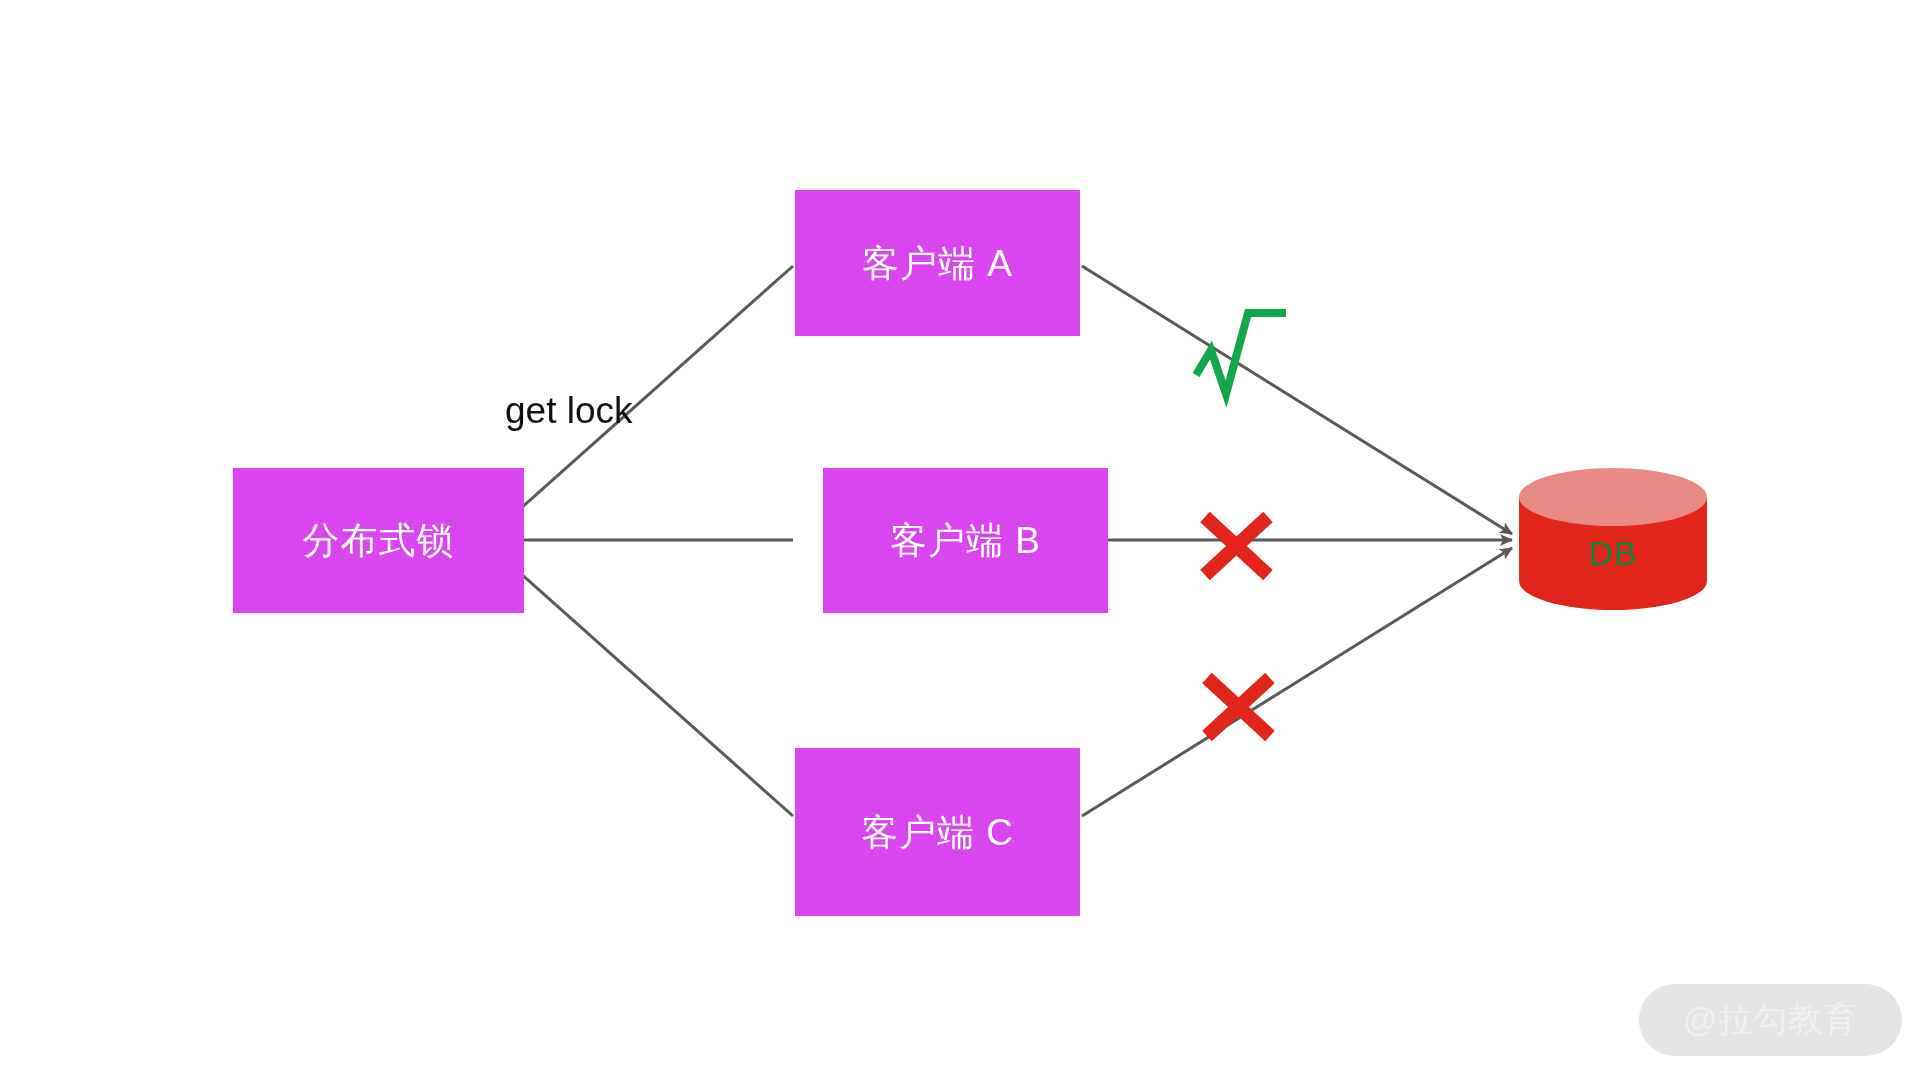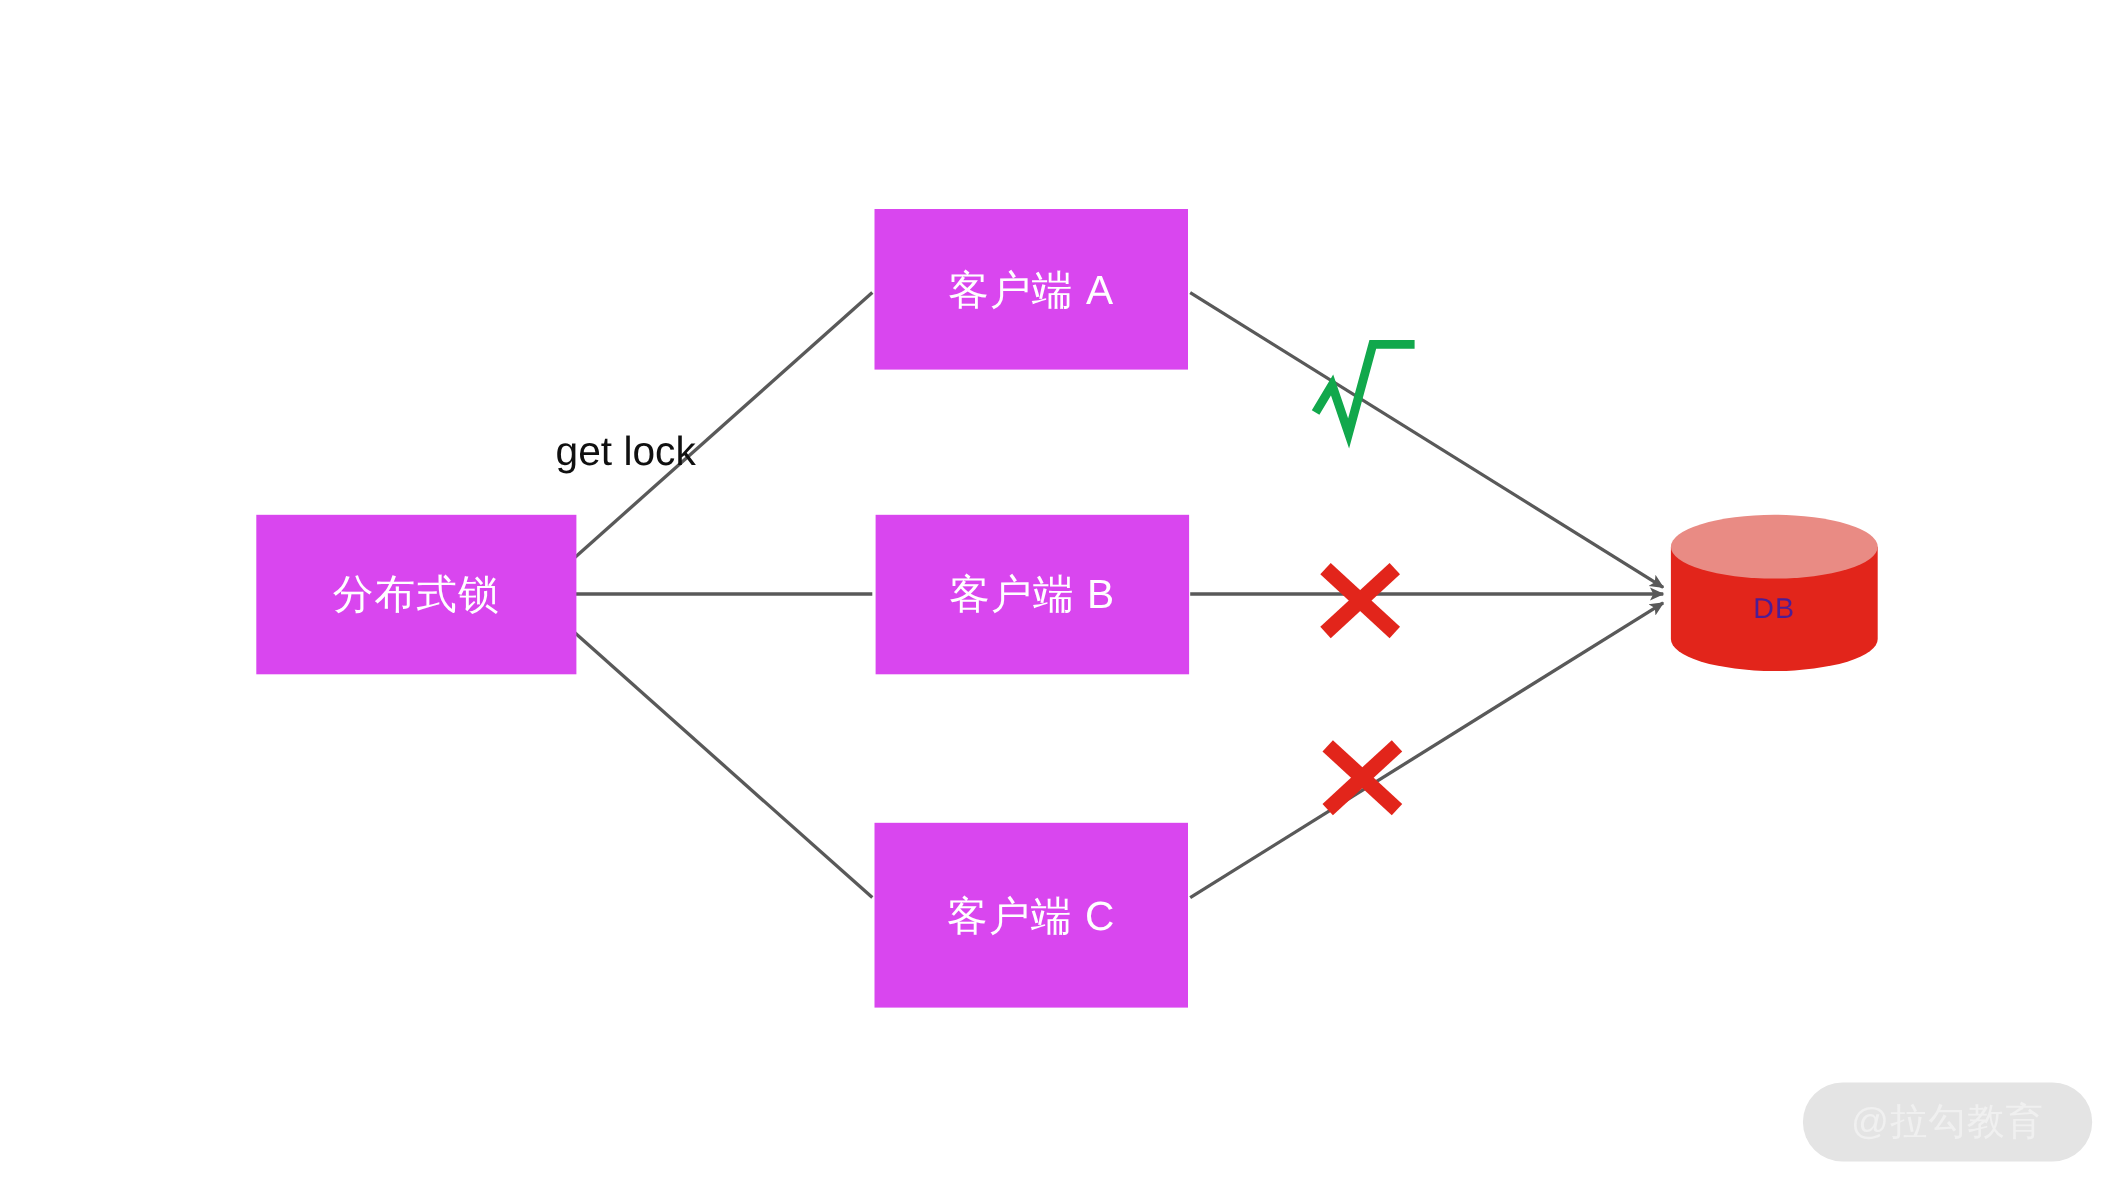--- a/index.html
+++ b/index.html
@@ -36,43 +36,43 @@
     font-weight: 400;
     letter-spacing: 1px;
     line-height: 1;
     box-sizing: border-box;
   }
   .node-label {
     white-space: nowrap;
   }
   #lock-box   { left: 185px; top: 468px; width: 291px; height: 145px; margin-left: 48px; }
   #client-a   { left: 795px; top: 190px; width: 285px; height: 146px; }
-  #client-b   { left: 796px; top: 468px; width: 285px; height: 145px; }
+  #client-b   { left: 823px; top: 468px; width: 285px; height: 145px; }
   #client-c   { left: 795px; top: 748px; width: 285px; height: 168px; }
 
   #db-node {
     position: absolute;
     left: 1519px;
     top: 468px;
     width: 188px;
     height: 142px;
   }
   #db-label {
     position: absolute;
     left: 0;
     top: 0;
     width: 188px;
     height: 142px;
     display: flex;
     align-items: center;
     justify-content: center;
     padding-top: 28px;
     box-sizing: border-box;
-    color: #4c1d95;
-    font-size: 26px;
+    color: #15803d;
+    font-size: 34px;
     letter-spacing: 1px;
     pointer-events: none;
   }
 
   #get-lock-label {
     position: absolute;
     left: 505px;
     top: 342px;
     color: #101010;
     font-size: 37px;

